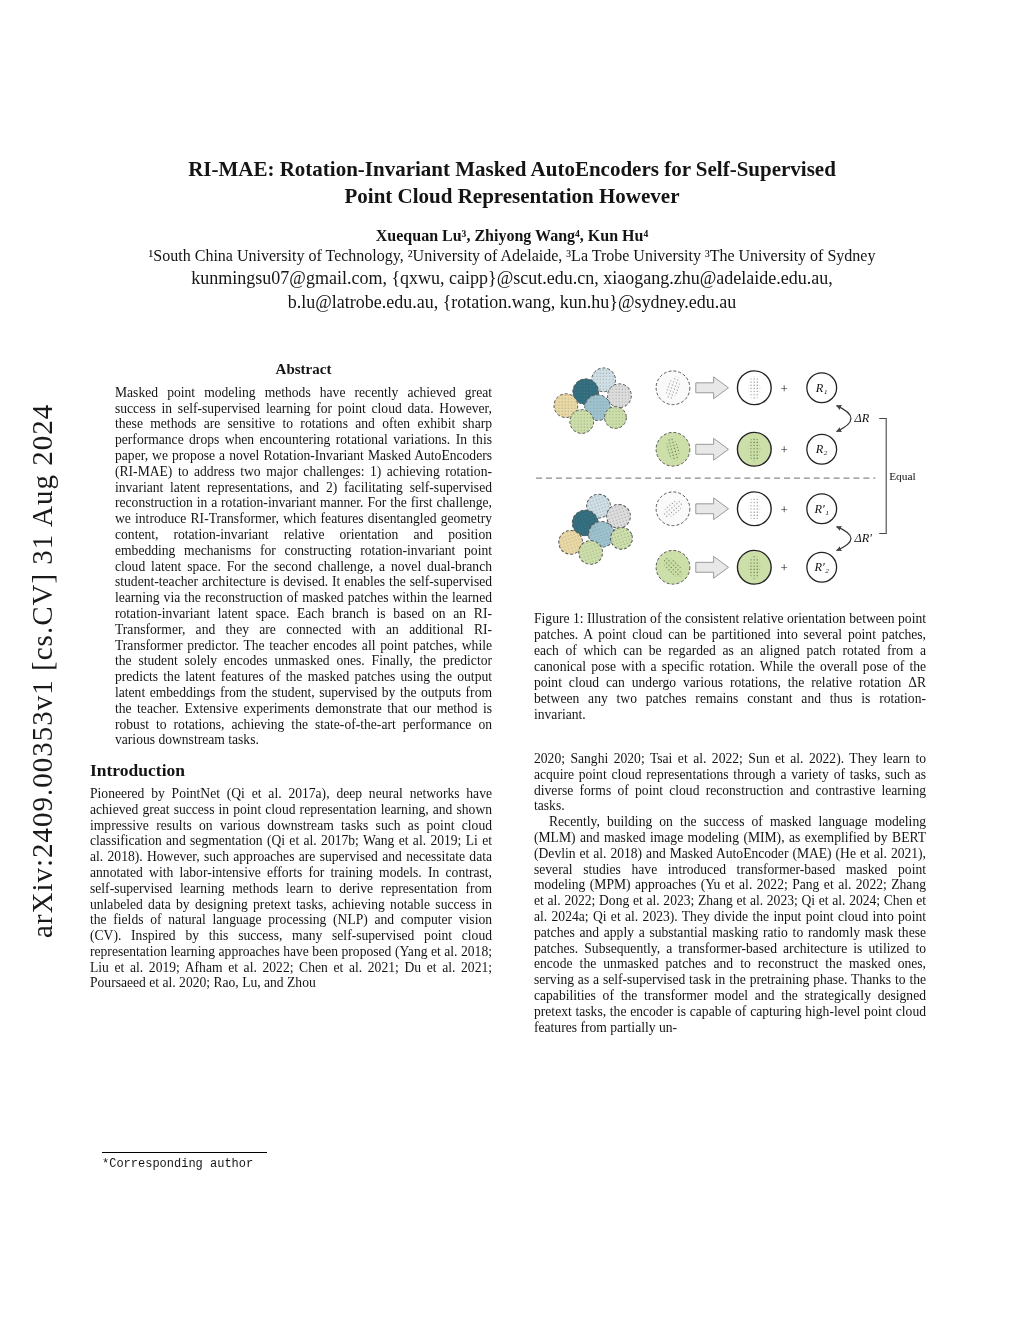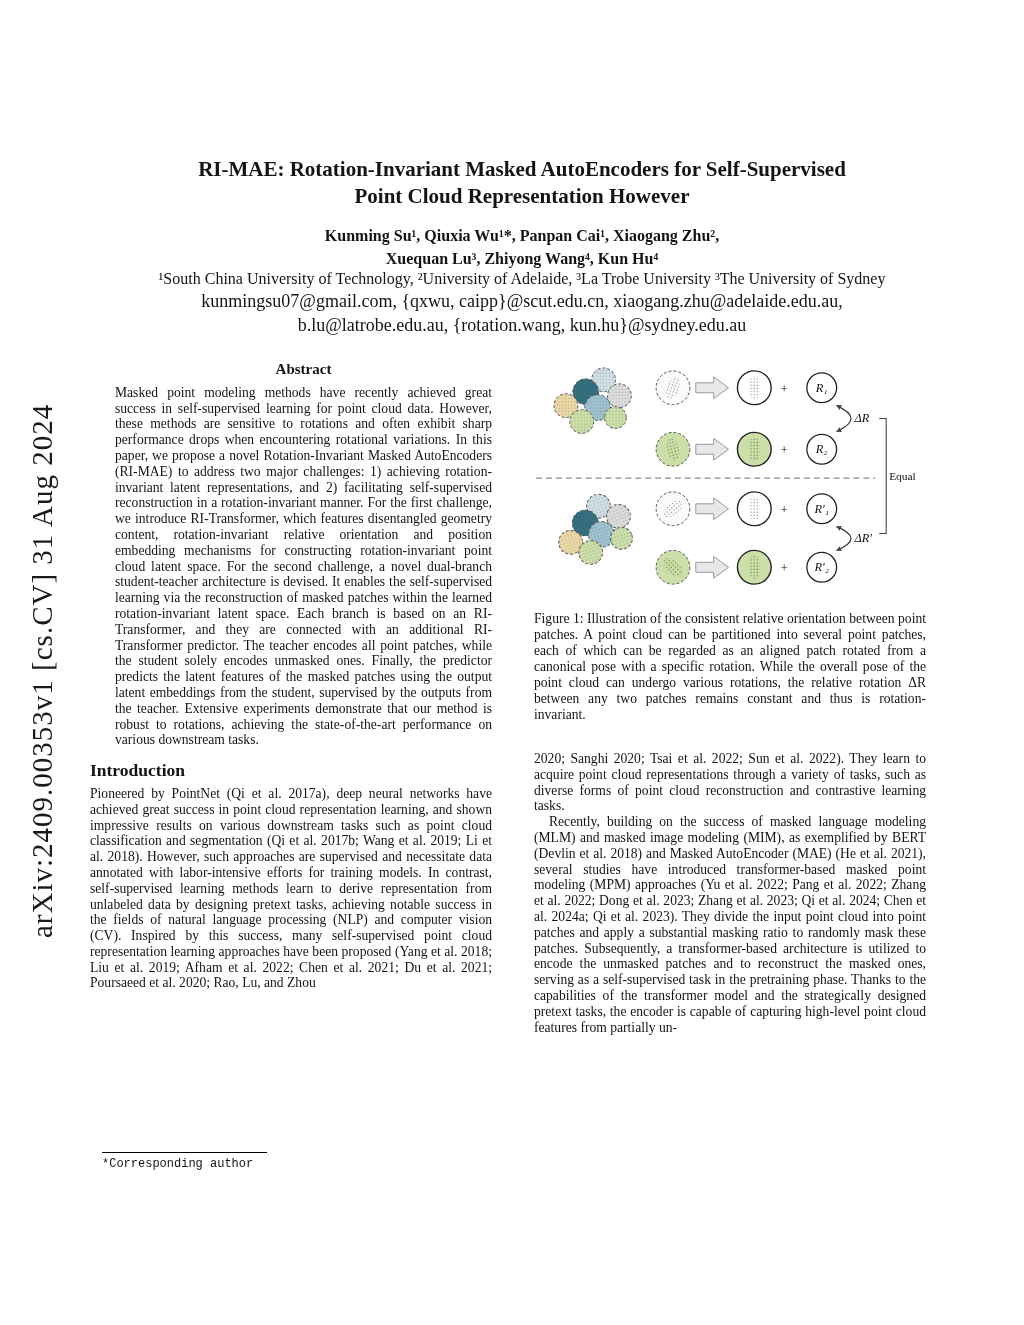--- a/index.html
+++ b/index.html
@@ -2,21 +2,21 @@
 <html><head>
 <meta charset="utf-8">
 <style>
   html,body{margin:0;padding:0;background:#ffffff;}
   .page{position:relative;width:1024px;height:1325px;background:#fff;overflow:hidden;
         font-family:"Liberation Serif",serif;color:#141414;}
   
   .arxiv{position:absolute;left:26px;top:938px;transform-origin:0 0;transform:rotate(-90deg);
          font-size:29px;letter-spacing:1px;white-space:nowrap;color:#1a1a1a;}
   
-  .titleblock{position:absolute;left:122px;top:156px;width:800px;text-align:center;}
+  .titleblock{position:absolute;left:112px;top:156px;width:800px;text-align:center;}
   .title{font-size:21px;font-weight:bold;line-height:1.3;}
   .authors{margin-top:13px;font-size:16px;font-weight:bold;line-height:1.45;}
   .affil{font-size:16px;}
   .emails{font-size:18px;line-height:1.35;margin-top:1px;}
   
   .col{position:absolute;width:402px;font-size:13.6px;line-height:15.8px;text-align:justify;}
   .col-left{left:90px;top:362px;}
   .col-right{left:534px;top:362px;width:392px;}
   .abstract-wrap{margin-left:25px;}
   .abs-heading{text-align:center;font-weight:bold;font-size:15px;margin-bottom:7px;}
@@ -41,21 +41,20 @@
 <div class="page">
 
   <div class="arxiv">arXiv:2409.00353v1  [cs.CV]  31 Aug 2024</div>
 
   <div class="titleblock">
     <div class="title">
       <div>RI-MAE: Rotation-Invariant Masked AutoEncoders for Self-Supervised</div>
       <div>Point Cloud Representation However</div>
     </div>
     <div class="authors">
-      <div>Kunming Su¹, Qiuxia Wu¹*, Panpan Cai¹, Xiaogang Zhu²,</div>
       <div>Xuequan Lu³, Zhiyong Wang⁴, Kun Hu⁴</div>
     </div>
     <div class="affil">¹South China University of Technology, ²University of Adelaide, ³La Trobe University ³The University of Sydney</div>
     <div class="emails">
       <div>kunmingsu07@gmail.com, {qxwu, caipp}@scut.edu.cn, xiaogang.zhu@adelaide.edu.au,</div>
       <div>b.lu@latrobe.edu.au, {rotation.wang, kun.hu}@sydney.edu.au</div>
     </div>
   </div>
 
   <div class="col col-left">

